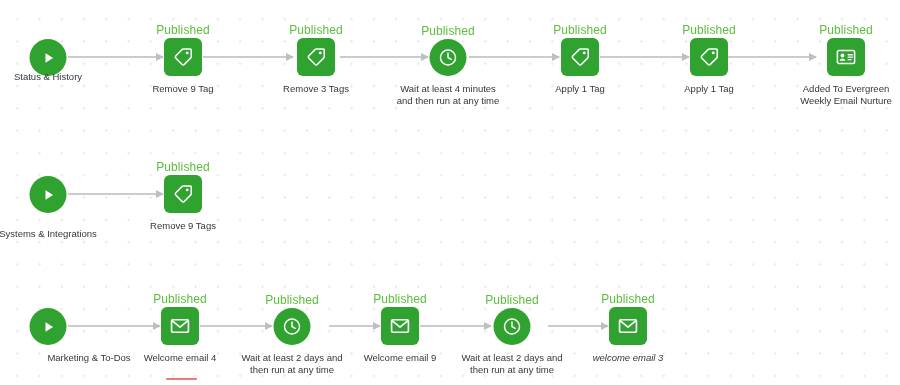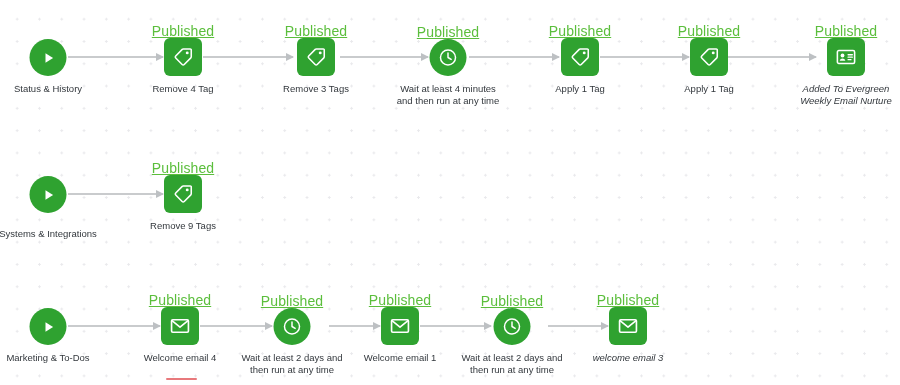--- a/index.html
+++ b/index.html
@@ -66,25 +66,24 @@
     height: 38px;
     border-radius: 6px;
   }
   .node-shape svg { display: block; }
 
   .status-label {
     position: absolute;
     left: 50%;
     transform: translateX(-50%);
     top: -15px;
-    font-size: 14px;
+    font-size: 12px;
     color: #5bbe3c;
     white-space: nowrap;
     letter-spacing: 0.1px;
-    text-decoration: underline;
   }
   .node-label {
     position: absolute;
     left: 50%;
     transform: translateX(-50%);
     font-size: 9.5px;
     line-height: 11.5px;
     color: #32373c;
     text-align: center;
     white-space: nowrap;
@@ -110,32 +109,32 @@
   <div class="connector" style="left:469px; top:57px; width:90px;"></div>
   <div class="connector" style="left:600px; top:57px; width:89px;"></div>
   <div class="connector" style="left:728px; top:57px; width:88px;"></div>
 
   <div class="node" style="left:48px; top:39px;">
     <div class="node-shape shape-circle">
       <svg width="16" height="16" viewBox="0 0 16 16" aria-hidden="true">
         <polygon points="5,3.2 12.6,8 5,12.8" fill="#ffffff"></polygon>
       </svg>
     </div>
-    <div class="node-label" style="top:44px;">Status &amp; History</div>
+    <div class="node-label" style="top:32px;">Status &amp; History</div>
   </div>
 
   <div class="node" style="left:183px; top:38px;">
     <div class="status-label">Published</div>
     <div class="node-shape shape-square">
       <svg width="22" height="22" viewBox="0 0 24 24" aria-hidden="true">
         <path d="M12.3 3.2H20a1 1 0 0 1 1 1v7.6a1.6 1.6 0 0 1-.47 1.13l-7.2 7.2a1.6 1.6 0 0 1-2.26 0l-7-7a1.6 1.6 0 0 1 0-2.26l7.1-7.2A1.6 1.6 0 0 1 12.3 3.2z" fill="none" stroke="#ffffff" stroke-width="1.7" stroke-linejoin="round"></path>
         <circle cx="16.6" cy="7.5" r="1.6" fill="#ffffff"></circle>
       </svg>
     </div>
-    <div class="node-label" style="top:45px;">Remove 4 Tag</div>
+    <div class="node-label" style="top:45px;">Remove 9 Tag</div>
   </div>
 
   <div class="node" style="left:316px; top:38px;">
     <div class="status-label">Published</div>
     <div class="node-shape shape-square">
       <svg width="22" height="22" viewBox="0 0 24 24" aria-hidden="true">
         <path d="M12.3 3.2H20a1 1 0 0 1 1 1v7.6a1.6 1.6 0 0 1-.47 1.13l-7.2 7.2a1.6 1.6 0 0 1-2.26 0l-7-7a1.6 1.6 0 0 1 0-2.26l7.1-7.2A1.6 1.6 0 0 1 12.3 3.2z" fill="none" stroke="#ffffff" stroke-width="1.7" stroke-linejoin="round"></path>
         <circle cx="16.6" cy="7.5" r="1.6" fill="#ffffff"></circle>
       </svg>
     </div>
@@ -178,21 +177,21 @@
   <div class="node" style="left:846px; top:38px;">
     <div class="status-label">Published</div>
     <div class="node-shape shape-square">
       <svg width="22" height="22" viewBox="0 0 24 24" aria-hidden="true">
         <rect x="2.6" y="5" width="18.8" height="14" rx="1.6" fill="none" stroke="#ffffff" stroke-width="1.7"></rect>
         <circle cx="8.2" cy="10.4" r="2.1" fill="#ffffff"></circle>
         <path d="M5.1 16.2c0.5-1.7 1.7-2.5 3.1-2.5s2.6 0.8 3.1 2.5z" fill="#ffffff"></path>
         <path d="M14.3 9.5h4.6M14.3 12.2h4.6M14.3 14.9h3.1" stroke="#ffffff" stroke-width="1.5" stroke-linecap="round"></path>
       </svg>
     </div>
-    <div class="node-label two-line" style="top:45px; width:104px;font-style:italic;">Added To Evergreen Weekly Email Nurture</div>
+    <div class="node-label two-line" style="top:45px; width:104px;">Added To Evergreen Weekly Email Nurture</div>
   </div>
 
   <div class="connector" style="left:68px; top:194px; width:95px;"></div>
 
   <div class="node" style="left:48px; top:176px;">
     <div class="node-shape shape-circle">
       <svg width="16" height="16" viewBox="0 0 16 16" aria-hidden="true">
         <polygon points="5,3.2 12.6,8 5,12.8" fill="#ffffff"></polygon>
       </svg>
     </div>
@@ -215,21 +214,21 @@
   <div class="connector" style="left:329px; top:326px; width:51px;"></div>
   <div class="connector" style="left:420px; top:326px; width:71px;"></div>
   <div class="connector" style="left:548px; top:326px; width:60px;"></div>
 
   <div class="node" style="left:48px; top:308px;">
     <div class="node-shape shape-circle">
       <svg width="16" height="16" viewBox="0 0 16 16" aria-hidden="true">
         <polygon points="5,3.2 12.6,8 5,12.8" fill="#ffffff"></polygon>
       </svg>
     </div>
-    <div class="node-label" style="top:44px;">Marketing &amp; To-Dos</div>
+    <div class="node-label" style="top:44px;margin-left:41px;">Marketing &amp; To-Dos</div>
   </div>
 
   <div class="node" style="left:180px; top:307px;">
     <div class="status-label">Published</div>
     <div class="node-shape shape-square">
       <svg width="22" height="22" viewBox="0 0 24 24" aria-hidden="true">
         <rect x="2.8" y="5.2" width="18.4" height="13.6" rx="1.3" fill="none" stroke="#ffffff" stroke-width="1.8"></rect>
         <path d="M3.6 6.4 12 13.2l8.4-6.8" fill="none" stroke="#ffffff" stroke-width="1.8" stroke-linecap="round" stroke-linejoin="round"></path>
       </svg>
     </div>
@@ -248,21 +247,21 @@
   </div>
 
   <div class="node" style="left:400px; top:307px;">
     <div class="status-label">Published</div>
     <div class="node-shape shape-square">
       <svg width="22" height="22" viewBox="0 0 24 24" aria-hidden="true">
         <rect x="2.8" y="5.2" width="18.4" height="13.6" rx="1.3" fill="none" stroke="#ffffff" stroke-width="1.8"></rect>
         <path d="M3.6 6.4 12 13.2l8.4-6.8" fill="none" stroke="#ffffff" stroke-width="1.8" stroke-linecap="round" stroke-linejoin="round"></path>
       </svg>
     </div>
-    <div class="node-label" style="top:45px;">Welcome email 1</div>
+    <div class="node-label" style="top:45px;">Welcome email 9</div>
   </div>
 
   <div class="node" style="left:512px; top:308px;">
     <div class="status-label">Published</div>
     <div class="node-shape shape-circle">
       <svg width="21" height="21" viewBox="0 0 24 24" aria-hidden="true">
         <circle cx="12" cy="12" r="8.6" fill="none" stroke="#ffffff" stroke-width="1.7"></circle>
         <path d="M12 6.9V12l3.6 2.2" fill="none" stroke="#ffffff" stroke-width="1.7" stroke-linecap="round" stroke-linejoin="round"></path>
       </svg>
     </div>

